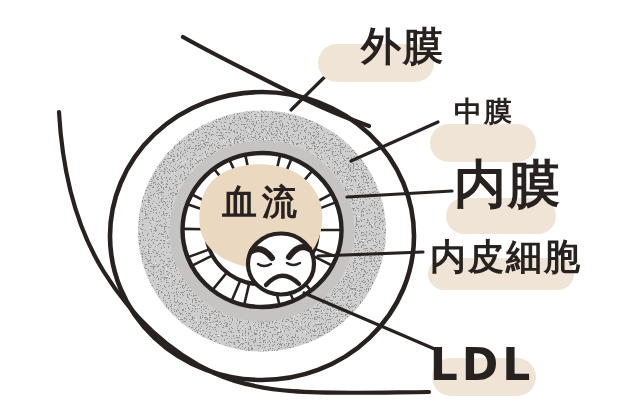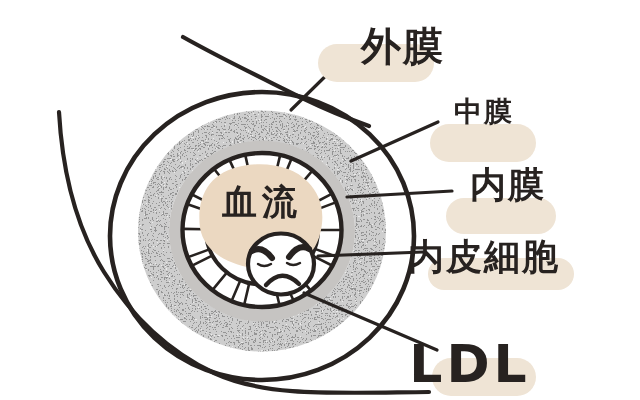--- a/index.html
+++ b/index.html
@@ -112,17 +112,17 @@
   </svg>
 
   <div class="pill" style="left:318px; top:44px; width:116px; height:38px;"></div>
   <div class="pill" style="left:430px; top:124px; width:106px; height:38px;"></div>
   <div class="pill" style="left:446px; top:198px; width:110px; height:36px;"></div>
   <div class="pill" style="left:428px; top:258px; width:146px; height:32px;"></div>
   <div class="pill" style="left:432px; top:358px; width:104px; height:38px;"></div>
 
   <div class="label" style="left:383px; top:46px; font-size:40px;margin-left:20px;">外膜</div>
   <div class="label" style="left:484px; top:112px; font-size:28px;">中膜</div>
-  <div class="label" style="left:508px; top:185px; font-size:36px;">内膜</div>
-  <div class="label" style="left:484px; top:257px; font-size:36px;">内皮細胞</div>
-  <div class="label" style="left:470px; top:364px; font-size:52px; letter-spacing:4px;">LDL</div>
+  <div class="label" style="left:508px; top:185px; font-size:52px;">内膜</div>
+  <div class="label" style="left:506px; top:257px; font-size:36px;">内皮細胞</div>
+  <div class="label" style="left:482px; top:364px; font-size:44px; letter-spacing:4px;">LDL</div>
 
 </div>
 
 </body></html>

